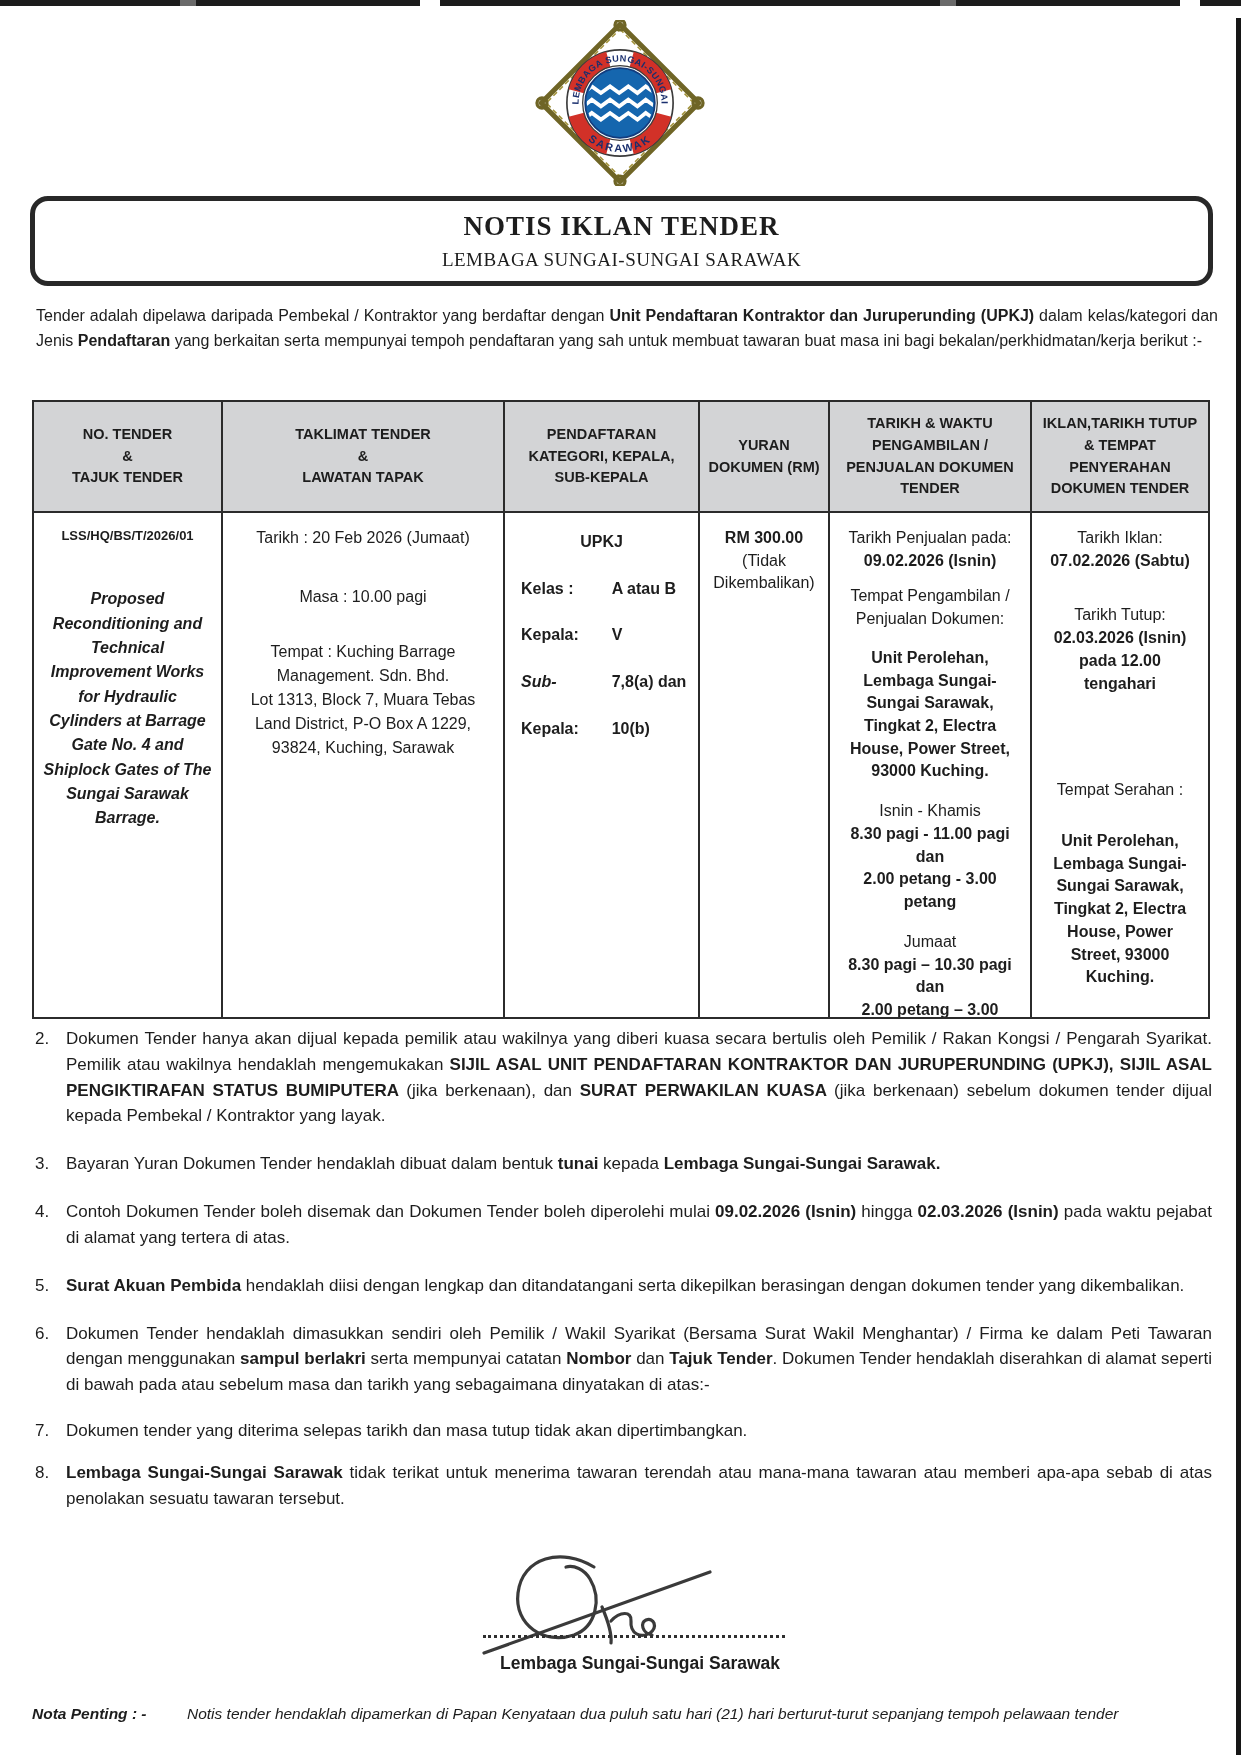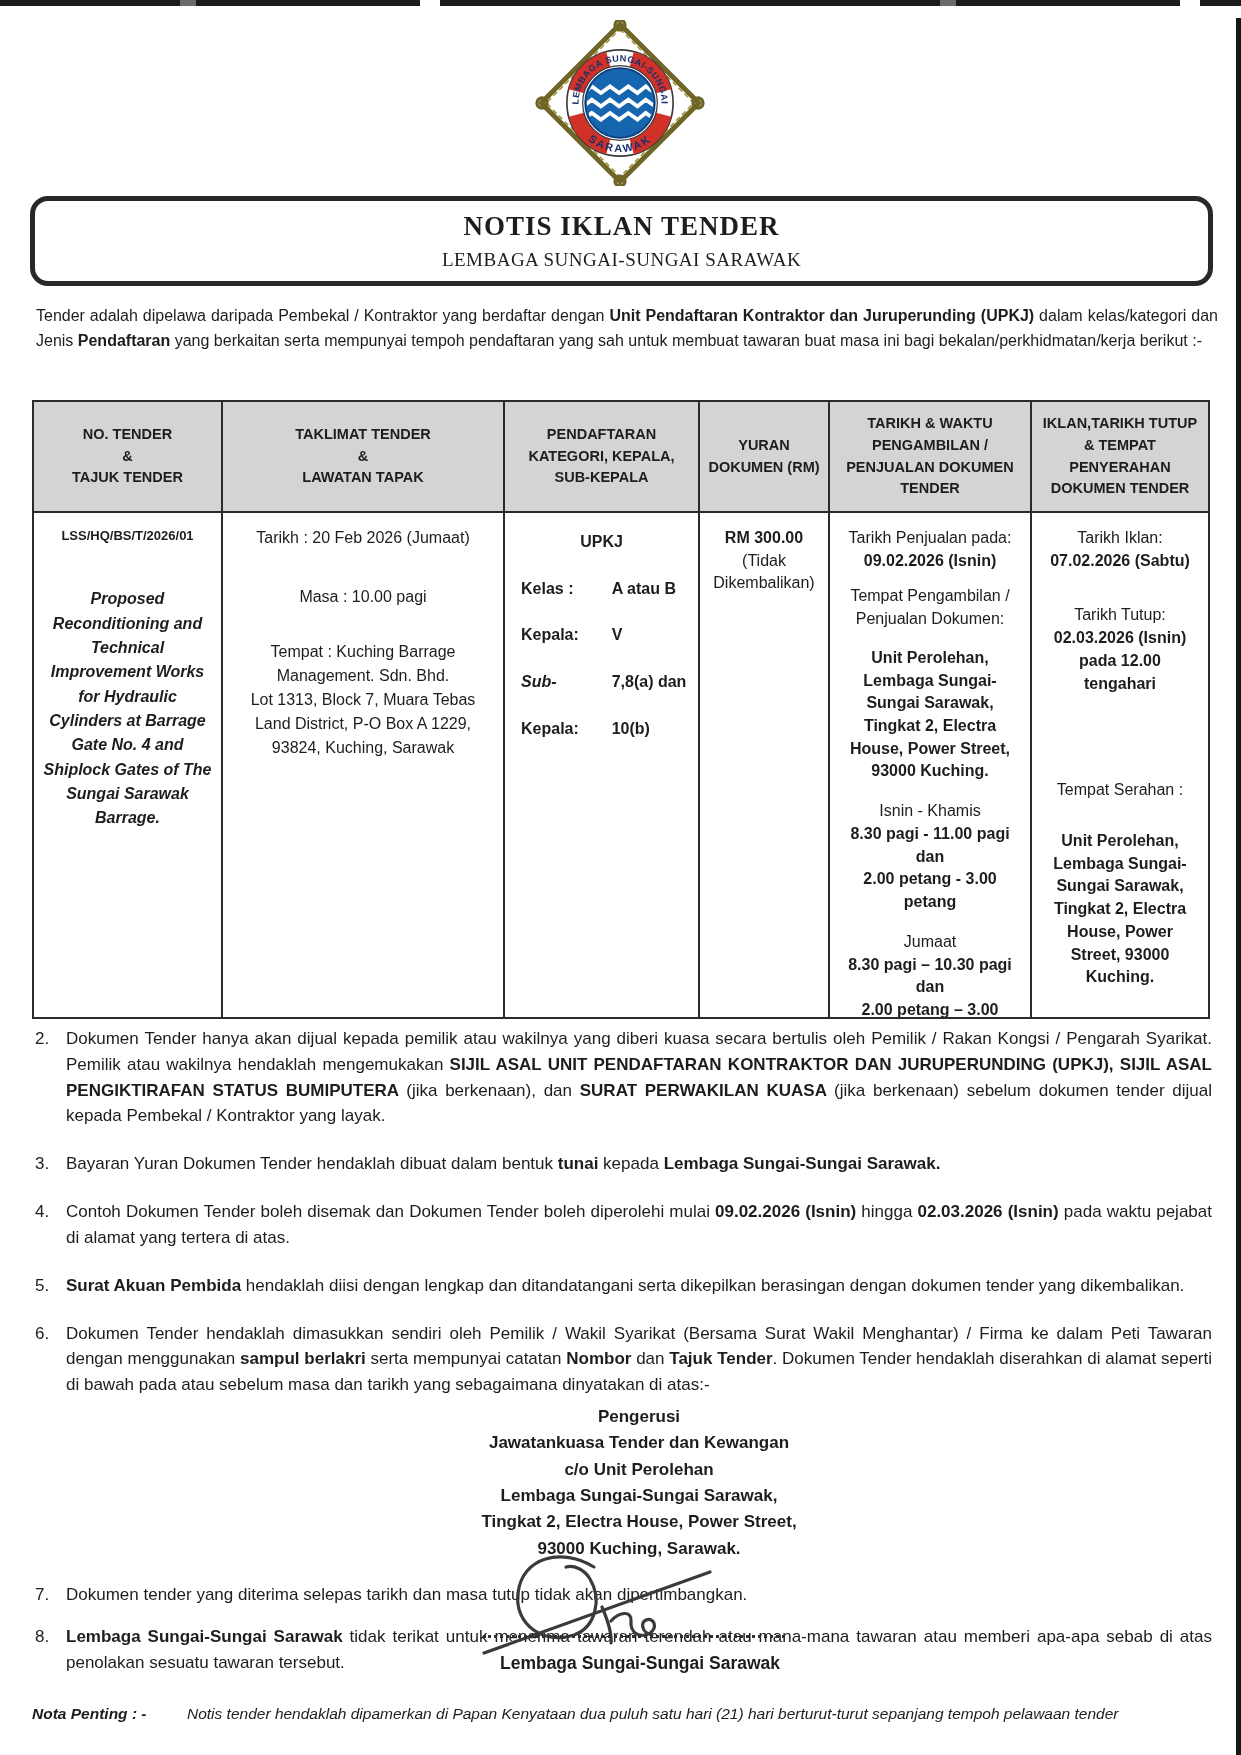--- a/index.html
+++ b/index.html
@@ -287,26 +287,20 @@
       <span class="num">4.</span>
       <span><span>Contoh Dokumen Tender boleh disemak dan Dokumen Tender boleh diperolehi mulai </span><span class="b">09.02.2026 (Isnin)</span><span> hingga </span><span class="b">02.03.2026 (Isnin)</span><span> pada waktu pejabat di alamat yang tertera di atas.</span></span>
     </div>
     <div class="item">
       <span class="num">5.</span>
       <span><span class="b">Surat Akuan Pembida</span><span> hendaklah diisi dengan lengkap dan ditandatangani serta dikepilkan berasingan dengan dokumen tender yang dikembalikan.</span></span>
     </div>
     <div class="item">
       <span class="num">6.</span>
       <span><span>Dokumen Tender hendaklah dimasukkan sendiri oleh Pemilik / Wakil Syarikat (Bersama Surat Wakil Menghantar) / Firma ke dalam Peti Tawaran dengan menggunakan </span><span class="b">sampul berlakri</span><span> serta mempunyai catatan </span><span class="b">Nombor</span><span> dan </span><span class="b">Tajuk Tender</span><span>. Dokumen Tender hendaklah diserahkan di alamat seperti di bawah pada atau sebelum masa dan tarikh yang sebagaimana dinyatakan di atas:-</span></span>
-      <div class="addr">Pengerusi
-Jawatankuasa Tender dan Kewangan
-c/o Unit Perolehan
-Lembaga Sungai-Sungai Sarawak,
-Tingkat 2, Electra House, Power Street,
-93000 Kuching, Sarawak.</div>
     </div>
     <div class="item m7">
       <span class="num">7.</span>
       <span><span>Dokumen tender yang diterima selepas tarikh dan masa tutup tidak akan dipertimbangkan.</span></span>
     </div>
     <div class="item m8">
       <span class="num">8.</span>
       <span><span class="b">Lembaga Sungai-Sungai Sarawak</span><span> tidak terikat untuk menerima tawaran terendah atau mana-mana tawaran atau memberi apa-apa sebab di atas penolakan sesuatu tawaran tersebut.</span></span>
     </div>
   </div>

